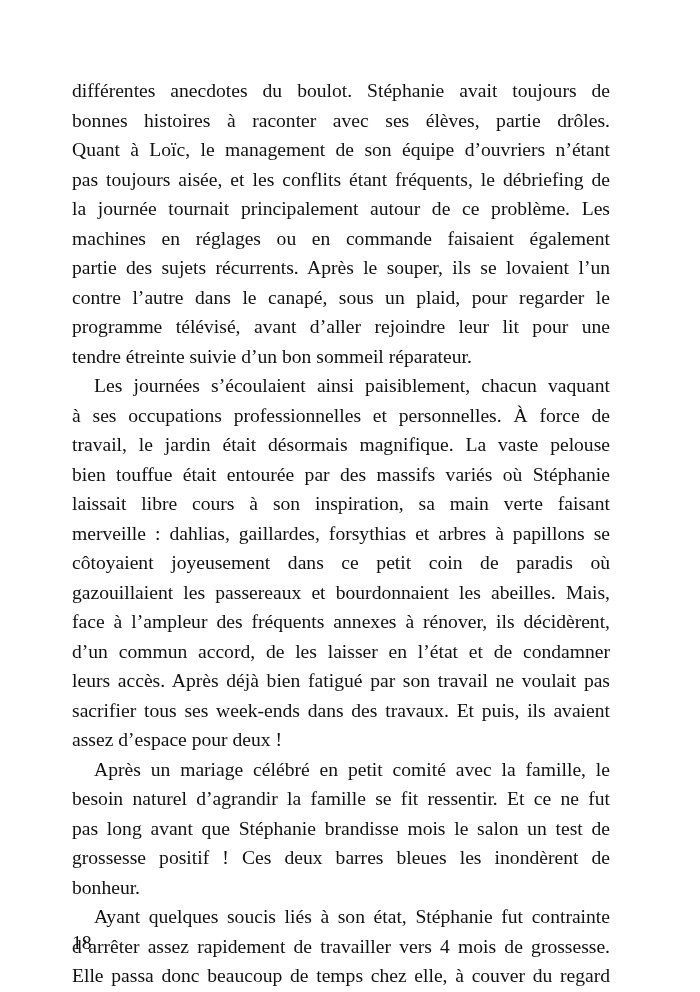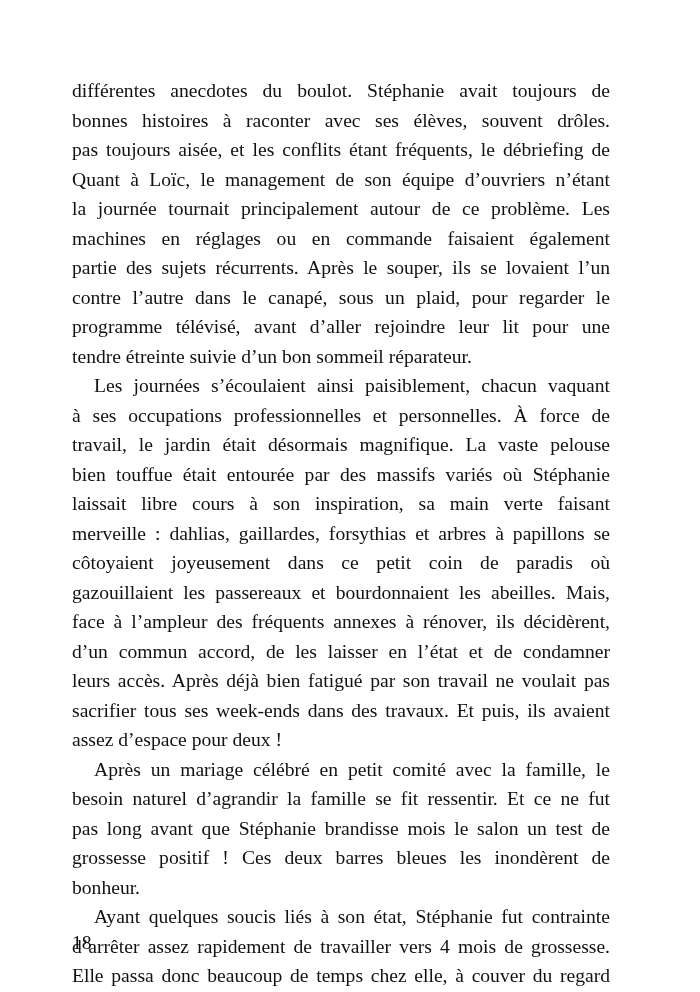--- a/index.html
+++ b/index.html
@@ -30,23 +30,23 @@
     color: #111111;
     margin-top: 19px;
   }
 </style>
 </head>
 <body>
 
 <div class="page">
   <p class="para">
     <span class="line">différentes anecdotes du boulot. Stéphanie avait toujours de</span>
-    <span class="line">bonnes histoires à raconter avec ses élèves, souvent drôles.</span>
+    <span class="line">bonnes histoires à raconter avec ses élèves, partie drôles.</span>
+    <span class="line">Quant à Loïc, le management de son équipe d’ouvriers n’étant</span>
     <span class="line">pas toujours aisée, et les conflits étant fréquents, le débriefing de</span>
-    <span class="line">Quant à Loïc, le management de son équipe d’ouvriers n’étant</span>
     <span class="line">la journée tournait principalement autour de ce problème. Les</span>
     <span class="line">machines en réglages ou en commande faisaient également</span>
     <span class="line">partie des sujets récurrents. Après le souper, ils se lovaient l’un</span>
     <span class="line">contre l’autre dans le canapé, sous un plaid, pour regarder le</span>
     <span class="line">programme télévisé, avant d’aller rejoindre leur lit pour une</span>
     <span class="line last">tendre étreinte suivie d’un bon sommeil réparateur.</span>
   </p>
   <p class="para">
     <span class="line" style="padding-left:22px">Les journées s’écoulaient ainsi paisiblement, chacun vaquant</span>
     <span class="line">à ses occupations professionnelles et personnelles. À force de</span>

